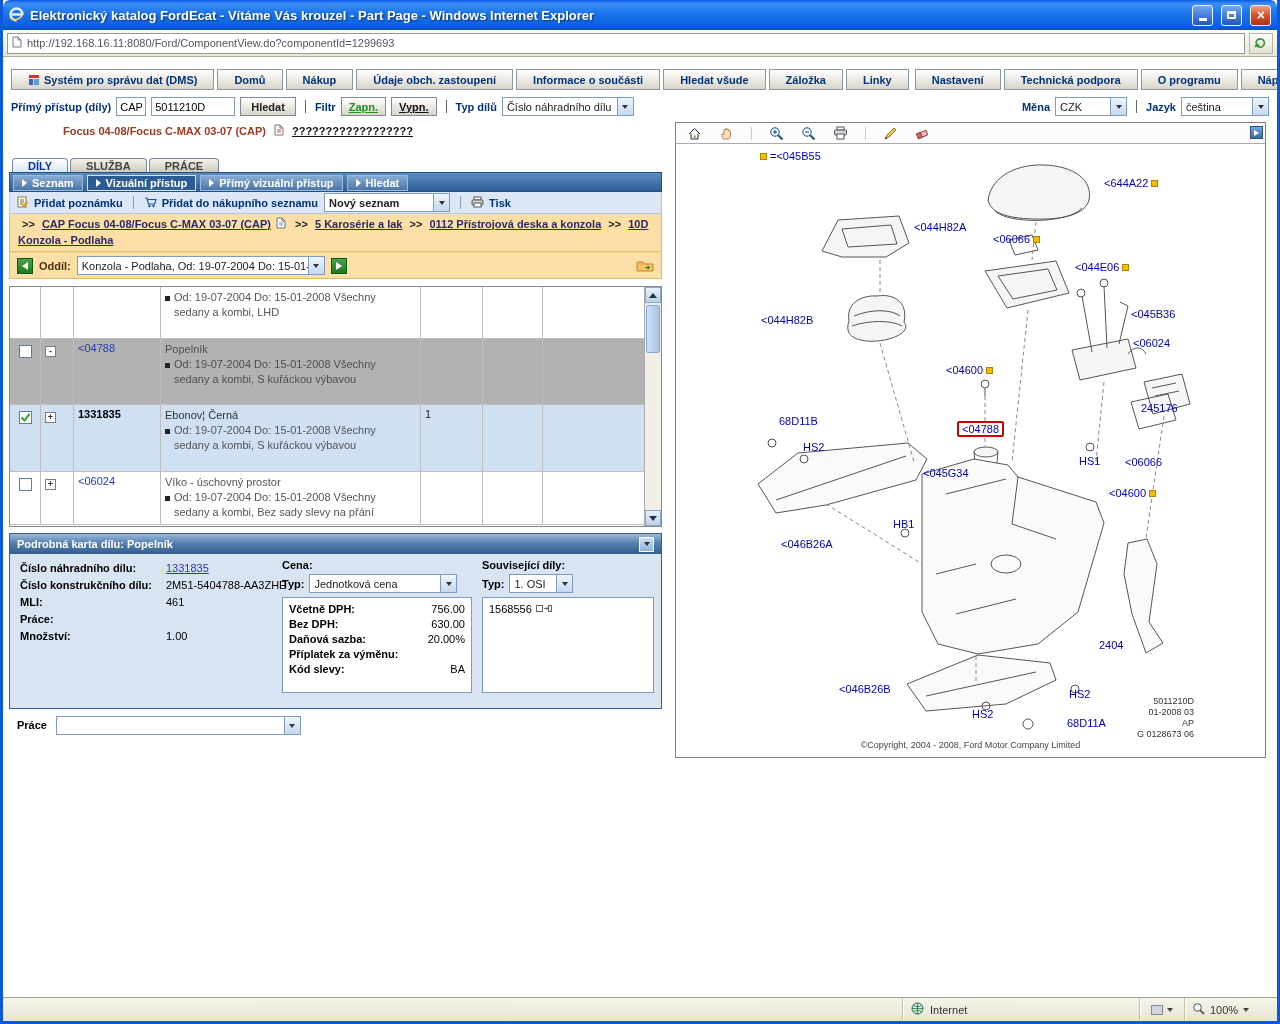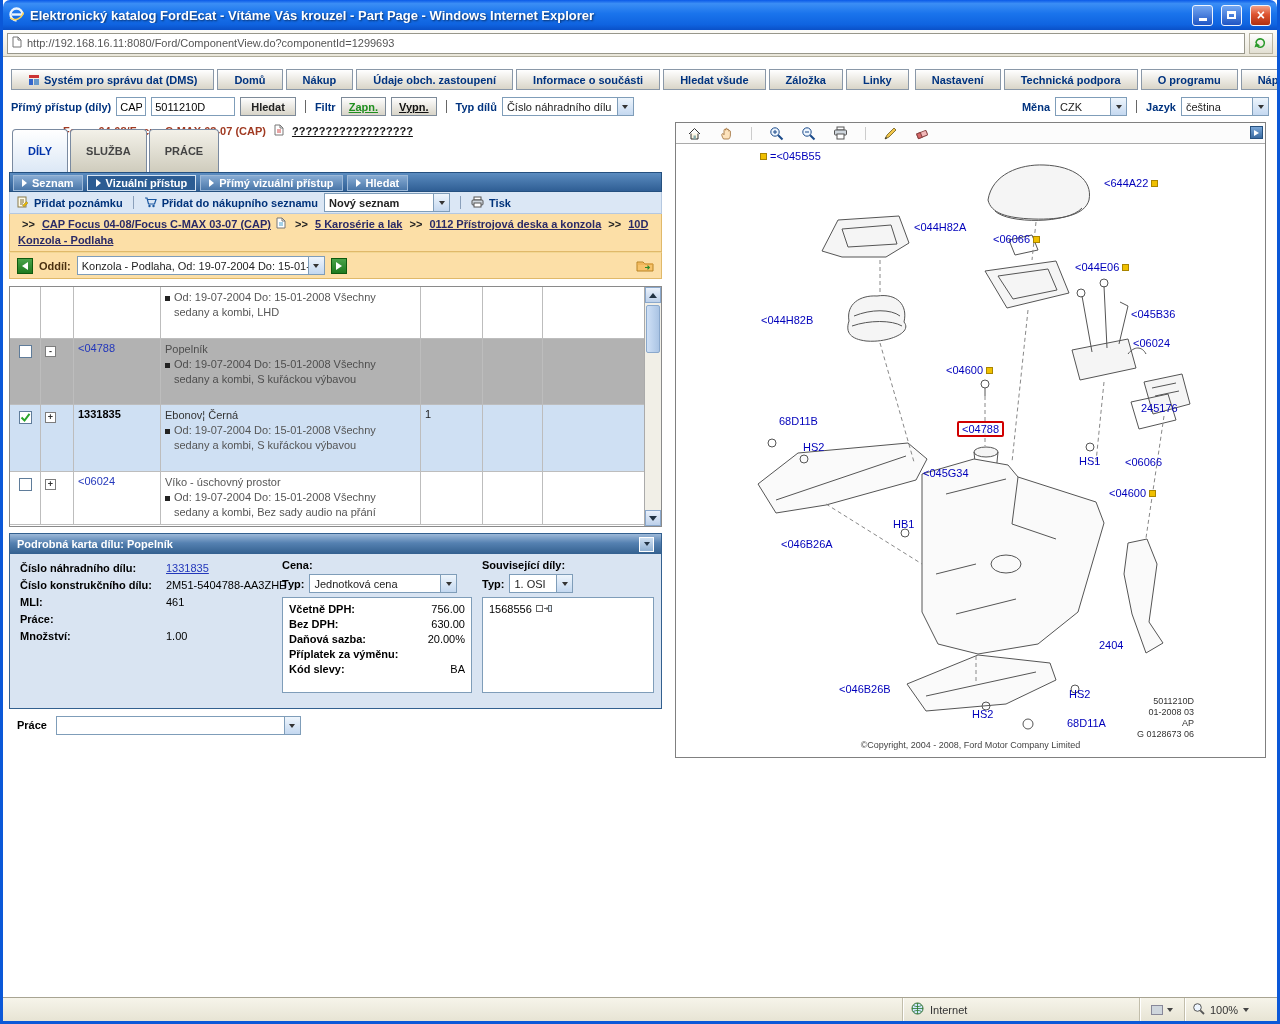--- a/index.html
+++ b/index.html
@@ -42,21 +42,21 @@
 .sel .ar{width:16px;align-self:stretch;background:linear-gradient(#eef5fc,#c4d8f0);border-left:1px solid #7f9db9;display:flex;align-items:center;justify-content:center;flex:0 0 16px;}
 .sel .ar::after{content:"";border:3px solid transparent;border-top:4px solid #333;margin-top:4px;}
 .w130{width:132px;}.w75{width:72px;}.w90{width:88px;}.w140{width:126px;}.w150{width:148px;}.w70{width:64px;}.w245{width:245px;}.w248{width:248px;}
 
 .contextrow{display:flex;align-items:center;gap:6px;margin:8px 8px 0 12px;}
 .vehicle{color:#a03a22;font-weight:bold;padding-left:48px;}
 .qmarks{font-weight:bold;color:#111;text-decoration:underline;cursor:pointer;}
 
 .left-panel{position:absolute;left:6px;top:88px;width:653px;}
 .tabrow{display:flex;align-items:flex-end;height:27px;padding-left:3px;}
-.tab{height:43px;padding:0 15px;display:flex;align-items:center;border:1px solid #7a8aa0;border-bottom:none;border-radius:4px 4px 0 0;font-weight:bold;margin-right:2px;background:linear-gradient(#f3f1e9,#cfccbd);color:#444;cursor:pointer;}
+.tab{height:14px;padding:0 15px;display:flex;align-items:center;border:1px solid #7a8aa0;border-bottom:none;border-radius:4px 4px 0 0;font-weight:bold;margin-right:2px;background:linear-gradient(#f3f1e9,#cfccbd);color:#444;cursor:pointer;}
 .tab.active{background:linear-gradient(#ffffff,#dce8f6);color:#0033aa;}
 .subtabbar{height:20px;background:linear-gradient(#5b8cc0,#2f5e94);display:flex;align-items:flex-end;padding:0 3px;gap:4px;border:1px solid #24507f;}
 .subtab{height:16px;display:flex;align-items:center;padding:0 8px;background:linear-gradient(#87abd3,#4a77a9);border:1px solid #9db9d8;color:#fff;font-weight:bold;font-size:11px;cursor:pointer;white-space:nowrap;}
 .subtab.active{background:#2b5c93;border-color:#d6e4f2;}
 .subtab .tri{width:0;height:0;border-left:5px solid #fff;border-top:4px solid transparent;border-bottom:4px solid transparent;margin-right:5px;}
 .actionbar{height:22px;background:#dbe7f5;border:1px solid #b5c8e0;border-top:none;display:flex;align-items:center;padding:0 7px;gap:6px;color:#00327a;font-weight:bold;}
 .abitem{display:flex;align-items:center;gap:5px;cursor:pointer;white-space:nowrap;}
 .actionbar .pipe{background:#8aa0bb;}
 
 .crumbbar{background:#fcdfa7;border:1px solid #e0b96a;border-top:none;padding:3px 8px;line-height:15px;font-size:11px;color:#222;}
@@ -399,21 +399,21 @@
               <div class="c last"></div>
           </div>
 
           <div class="prow r3" style="height:53px">
             <div class="c cchk"><span class="chk"></span></div>
             <div class="c cexp"><span class="exp">+</span></div>
             <div class="c cpart"><a class="plink">&lt;06024</a></div>
             <div class="c cdesc">
               <div class="pname">Víko - úschovný prostor</div>
               <div class="dline"><i class="bullet"></i><span>Od: 19-07-2004 Do: 15-01-2008 Všechny</span></div>
-              <div class="dline ind"><span>sedany a kombi,  Bez sady audio na přání</span></div>
+              <div class="dline ind"><span>sedany a kombi,  Bez sady slevy na přání</span></div>
             </div>
             <div class="c cqty"></div>
               <div class="c"></div>
               <div class="c last"></div>
           </div>
 
         </div>
         <div class="vscroll">
           <span class="sbtn up">
               <i class="tri-u"></i>

